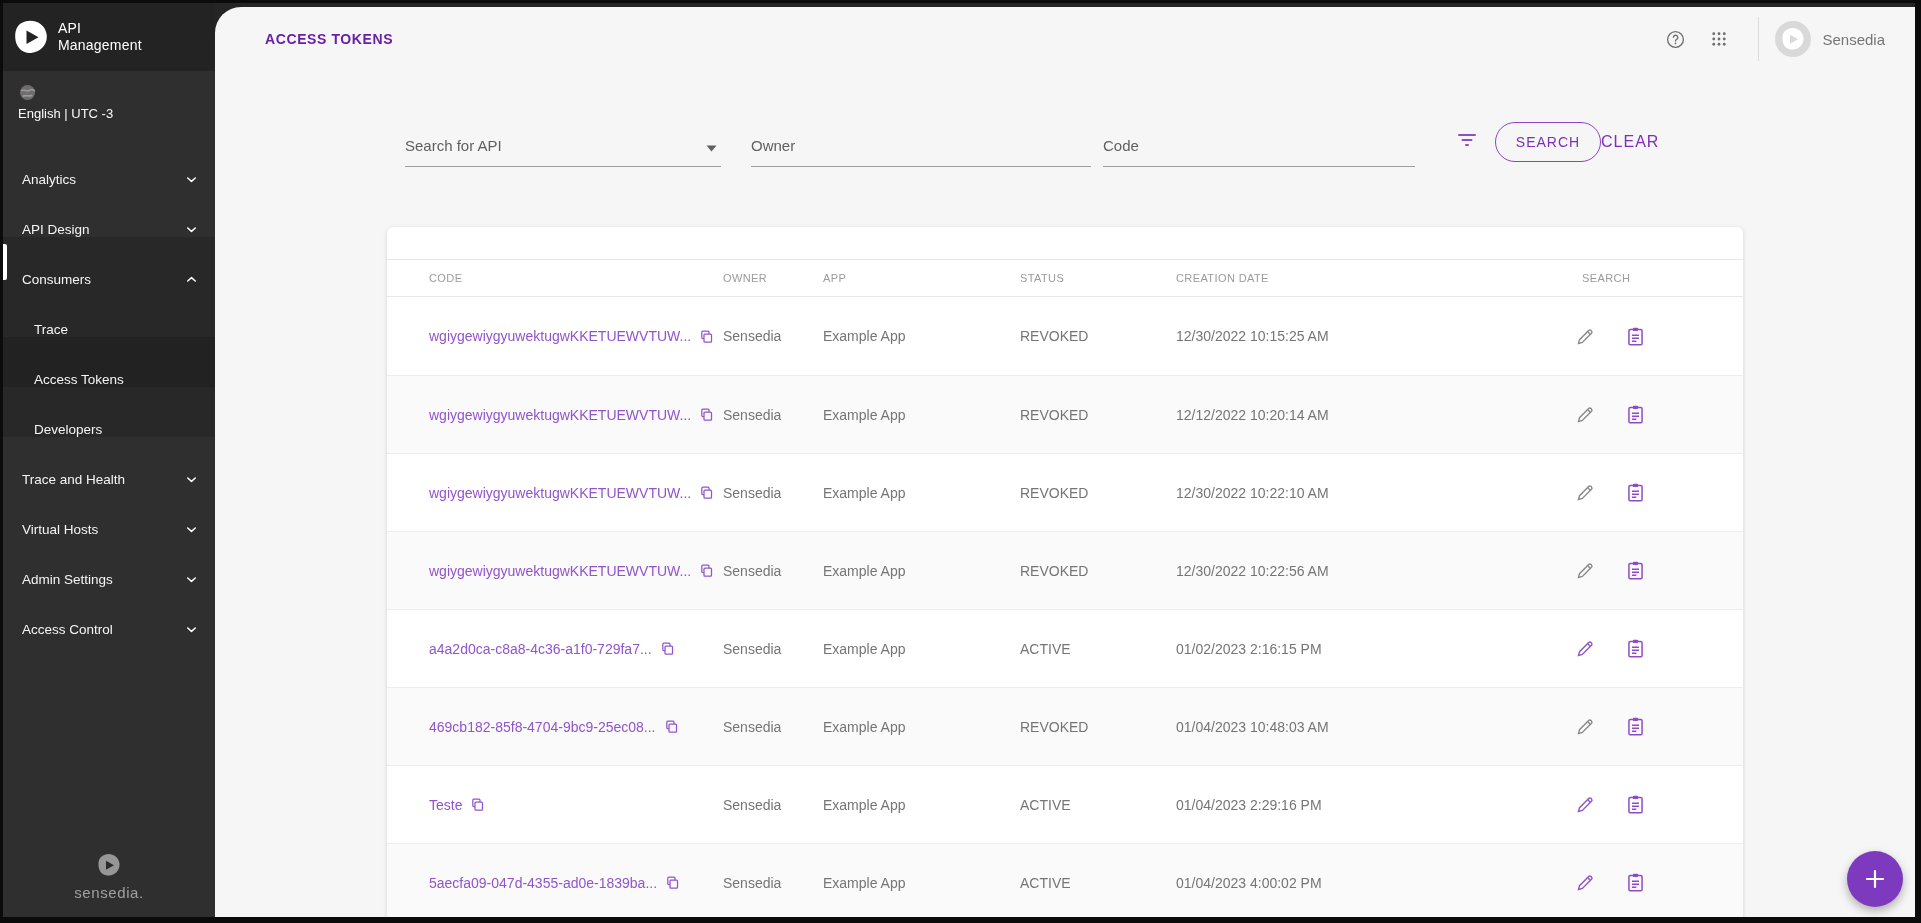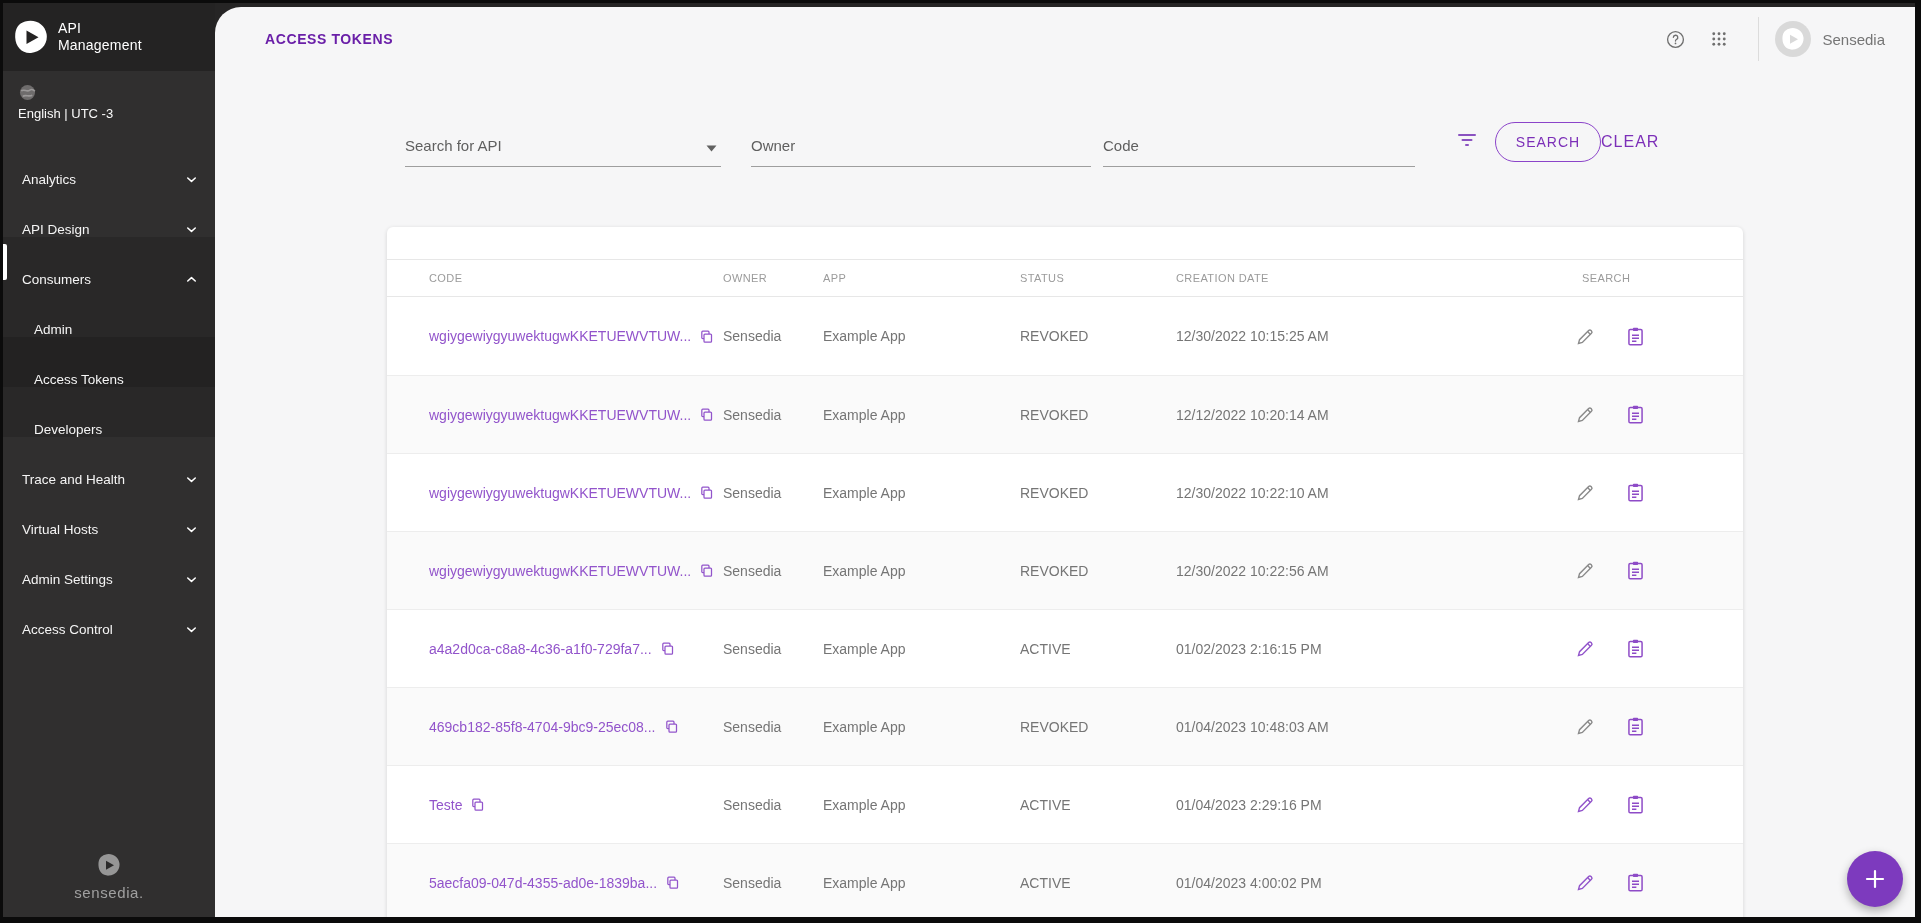--- a/index.html
+++ b/index.html
@@ -120,21 +120,21 @@
       </div>
 
       <div class="nav-group">
         <div class="nav-item parent">
           <span>Consumers</span>
           <svg class="chev up" width="15" height="15">
               <use href="#chevron"></use>
             </svg>
         </div>
         <div class="nav-item nav-sub">
-          <span>Admin</span>
+          <span>Trace</span>
         </div>
         <div class="nav-item nav-sub active">
           <span>Access Tokens</span>
         </div>
         <div class="nav-item nav-sub">
           <span>Developers</span>
         </div>
       </div>
 
       <div class="nav-item">

